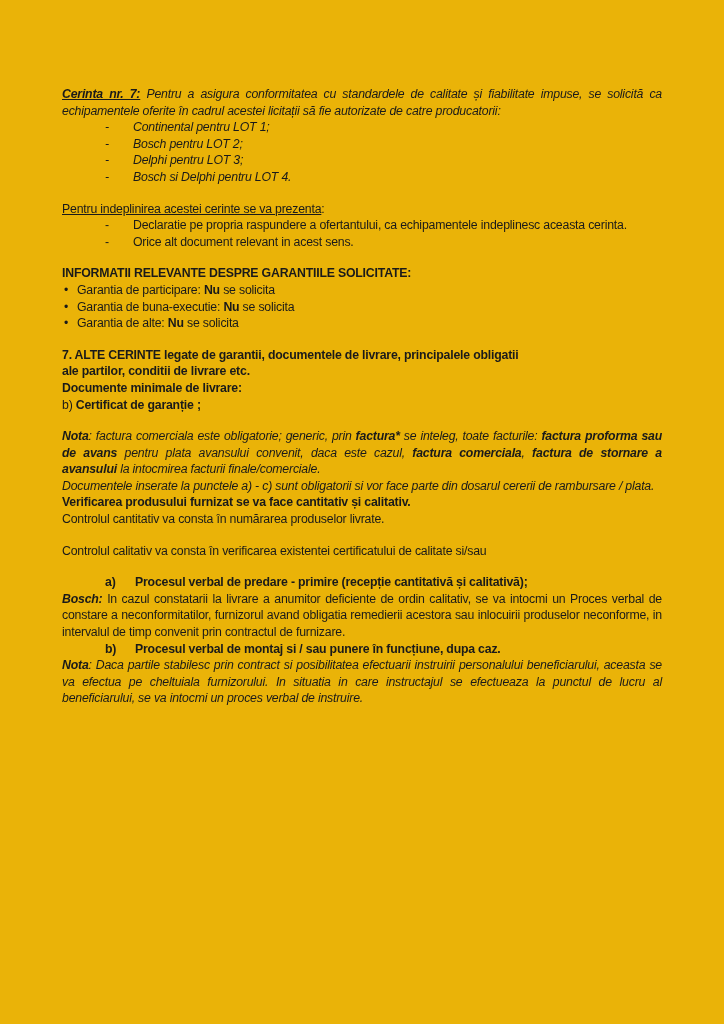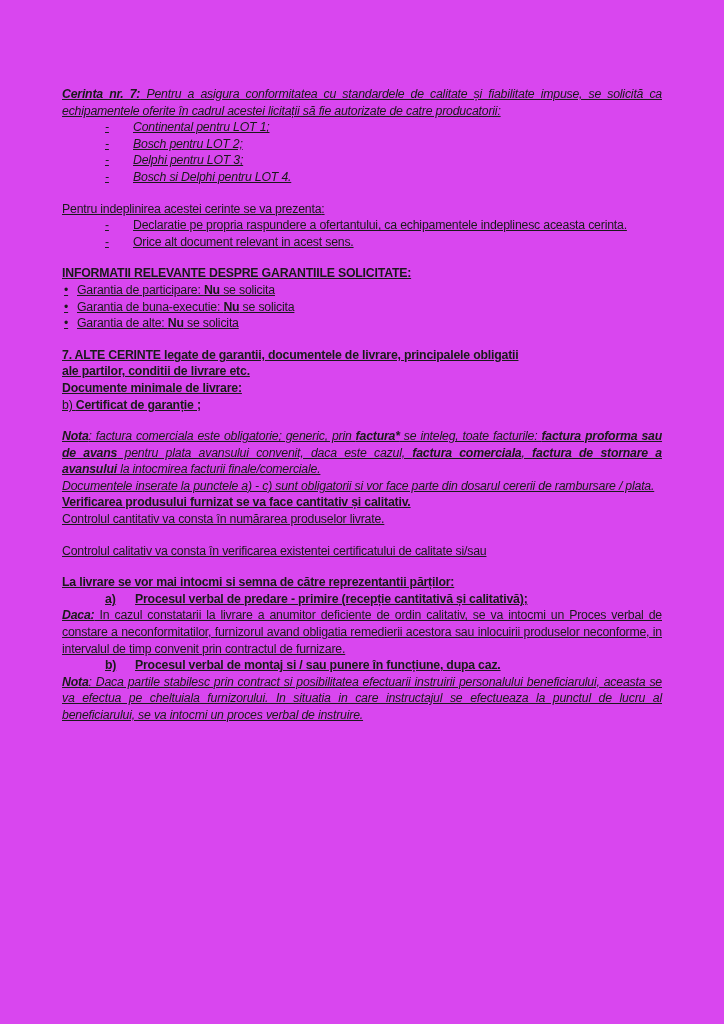--- a/index.html
+++ b/index.html
@@ -24,21 +24,21 @@
   .u { text-decoration: underline; }
   .list { margin: 0; }
   .list-item { display: flex; align-items: flex-start; }
   .marker { flex: 0 0 auto; white-space: pre; }
   .li-text { flex: 1 1 auto; }
   .spacer { width: 100%; }
 </style>
 </head>
 <body>
 
-<div class="page" style="background: #d946ef; color: rgb(26, 26, 26); text-decoration: underline;">
+<div class="page" style="background: #eab308; color: rgb(26, 26, 26);">
   <div id="doc">
       <div class="para justify"><span class="b i u">Cerinta nr. 7:</span><span class="i"> Pentru a asigura conformitatea cu standardele de calitate și fiabilitate impuse, se solicită ca echipamentele oferite în cadrul acestei licitații să fie autorizate de catre producatorii:</span></div>
       <div class="list" style="padding-left: 43px;">
         <div class="list-item">
           <span class="marker i" style="width: 28px;">-</span>
           <span class="li-text"><span class="i">Continental pentru LOT 1;</span></span>
         </div>
         <div class="list-item">
           <span class="marker i" style="width: 28px;">-</span>
           <span class="li-text"><span class="i">Bosch pentru LOT 2;</span></span>
@@ -85,28 +85,27 @@
       <div class="para"><span class="b">Documente minimale de livrare:</span></div>
       <div class="para"><span>b) </span><span class="b">Certificat de garanție ;</span></div>
       <div class="spacer" style="height: 15px;"></div>
       <div class="para justify"><span class="b i">Nota</span><span class="i">: factura comerciala este obligatorie; generic, prin </span><span class="b i">factura*</span><span class="i"> se inteleg, toate facturile: </span><span class="b i">factura proforma sau de avans</span><span class="i"> pentru plata avansului convenit, daca este cazul, </span><span class="b i">factura comerciala</span><span class="i">, </span><span class="b i">factura de stornare a avansului</span><span class="i"> la intocmirea facturii finale/comerciale.</span></div>
       <div class="para justify"><span class="i">Documentele inserate la punctele a) - c) sunt obligatorii si vor face parte din dosarul cererii de rambursare / plata.</span></div>
       <div class="para"><span class="b">Verificarea produsului furnizat se va face cantitativ și calitativ.</span></div>
       <div class="para"><span>Controlul cantitativ va consta în numărarea produselor livrate.</span></div>
       <div class="spacer" style="height: 15px;"></div>
       <div class="para justify"><span>Controlul calitativ va consta în verificarea existentei certificatului de calitate si/sau</span><br></div>
       <div class="spacer" style="height: 15px;"></div>
-      <div class="para"><span class="b">La livrare se vor mai intocmi si semna de către reprezentantii părților:</span></div>
       <div class="list" style="padding-left: 43px;">
         <div class="list-item">
           <span class="marker b" style="width: 30px;">a)</span>
           <span class="li-text"><span class="b">Procesul verbal de predare - primire (recepție cantitativă și calitativă);</span></span>
         </div>
       </div>
-      <div class="para justify"><span class="b i">Daca:</span><span> In cazul constatarii la livrare a anumitor deficiente de ordin calitativ, se va intocmi un Proces verbal de constare a neconformitatilor, furnizorul avand obligatia remedierii acestora sau inlocuirii produselor neconforme, in intervalul de timp convenit prin contractul de furnizare.</span></div>
+      <div class="para justify"><span class="b i">Bosch:</span><span> In cazul constatarii la livrare a anumitor deficiente de ordin calitativ, se va intocmi un Proces verbal de constare a neconformitatilor, furnizorul avand obligatia remedierii acestora sau inlocuirii produselor neconforme, in intervalul de timp convenit prin contractul de furnizare.</span></div>
       <div class="list" style="padding-left: 43px;">
         <div class="list-item">
           <span class="marker b" style="width: 30px;">b)</span>
           <span class="li-text"><span class="b">Procesul verbal de montaj si / sau punere în funcțiune, dupa caz.</span></span>
         </div>
       </div>
       <div class="para justify"><span class="b i">Nota</span><span class="i">: Daca partile stabilesc prin contract si posibilitatea efectuarii instruirii personalului beneficiarului, aceasta se va efectua pe cheltuiala furnizorului. In situatia in care instructajul se efectueaza la punctul de lucru al beneficiarului, se va intocmi un proces verbal de instruire.</span></div>
     </div>
 </div>
 

